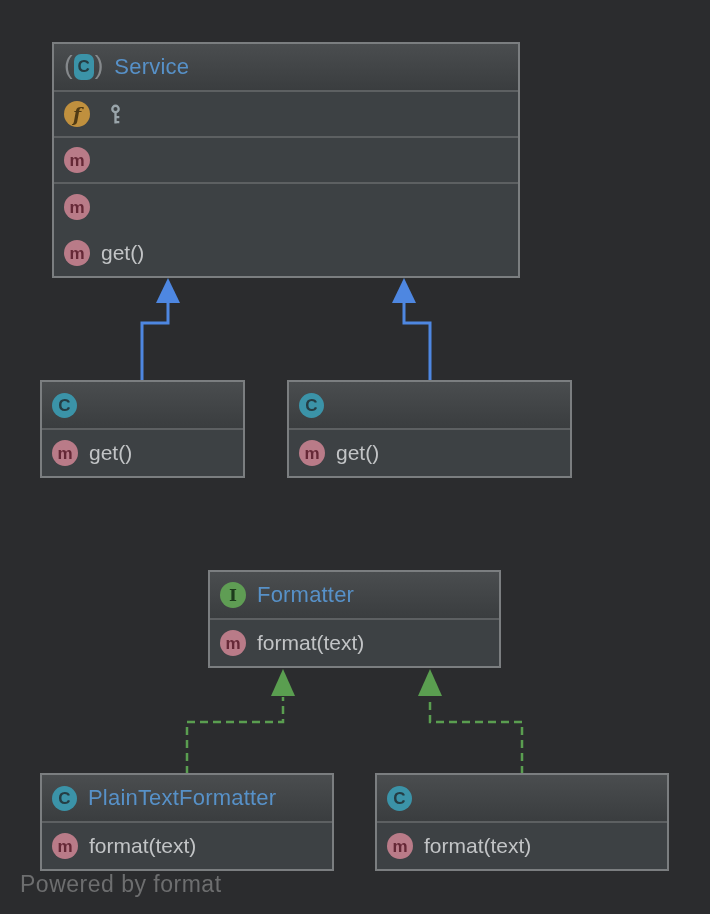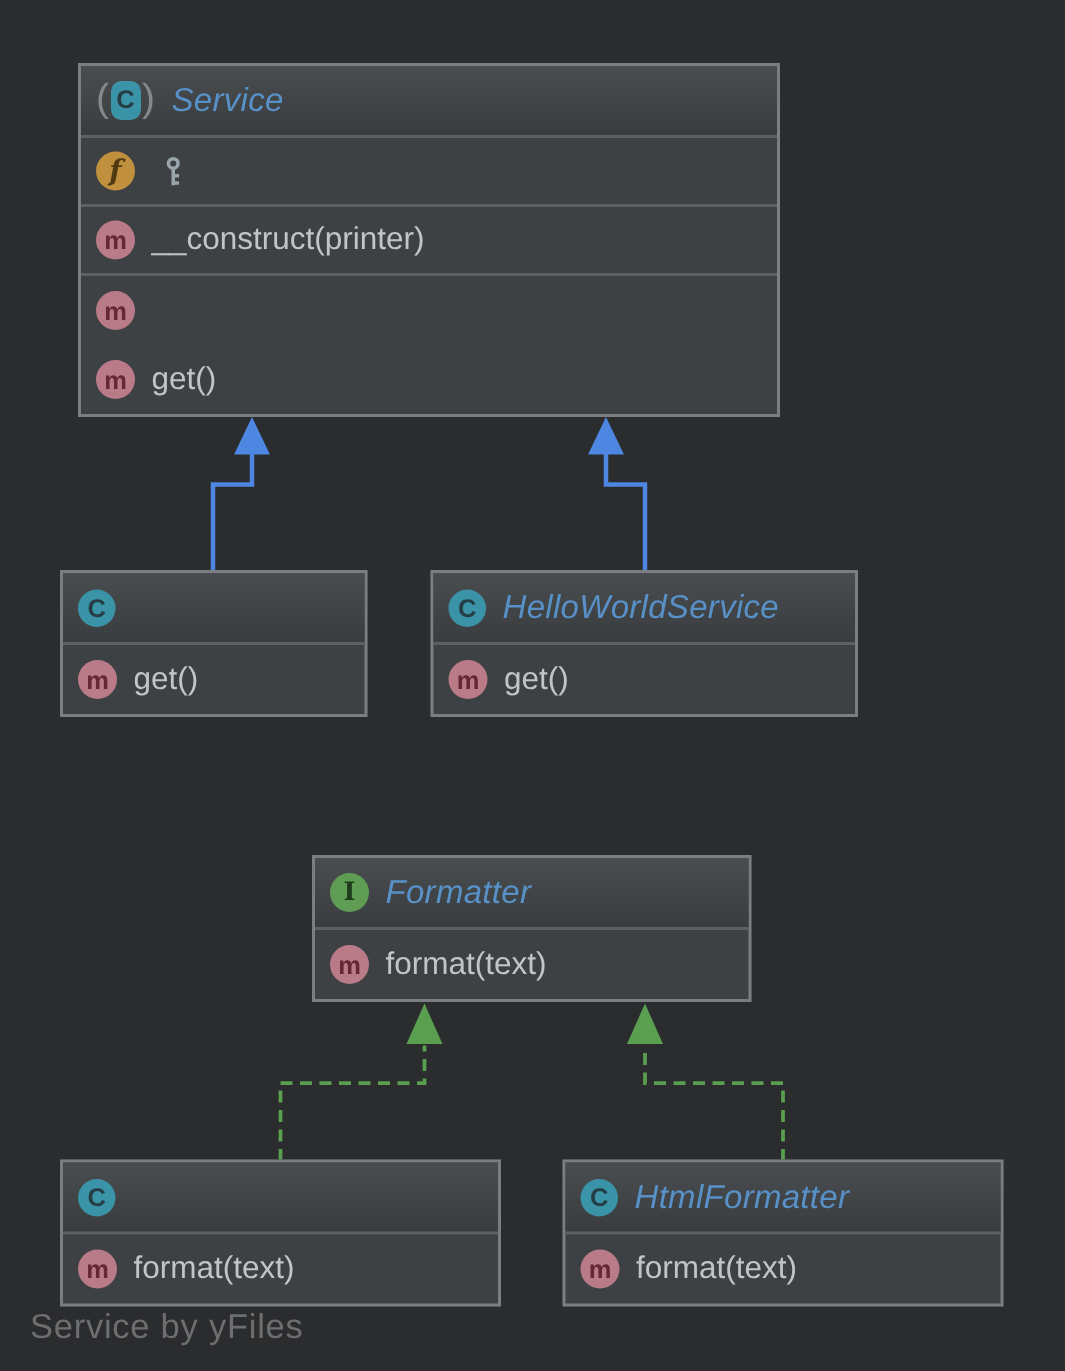--- a/index.html
+++ b/index.html
@@ -28,21 +28,21 @@
     position:absolute; z-index:2;
     background:var(--node-body);
     border:2px solid var(--node-border);
   }
   .hdr {
     height:48px; display:flex; align-items:center; gap:11px;
     padding:0 10px 0 10px;
     background:linear-gradient(to bottom, var(--node-header-top), var(--node-header-bottom));
     border-bottom:2px solid var(--separator);
   }
-  .title { font-size:22px; letter-spacing:0.2px;font-style:italic; }
+  .title { font-size:22px; letter-spacing:0.2px; }
   .t-blue { color:var(--title-blue); }
   .t-green { color:var(--title-green); }
   .row {
     height:46px; display:flex; align-items:center; gap:11px;
     padding:0 10px 0 10px; color:var(--member-text); font-size:21px;
   }
   .row.sep { border-bottom:2px solid var(--separator); }
 
   .badge {
     flex:0 0 auto; width:26px; height:26px; border-radius:50%;
@@ -106,21 +106,20 @@
       <span class="badge badge-f">f</span>
       <span class="key">
         <svg width="17" height="21" viewBox="0 0 16 19">
           <circle cx="8" cy="4.3" r="3" fill="none" stroke="currentColor" stroke-width="2.2"></circle>
           <path d="M8 7.3 L8 18 M8 12 L11.6 12 M8 16.6 L11.6 16.6" fill="none" stroke="currentColor" stroke-width="2.2"></path>
         </svg>
       </span>
     </div>
     <div class="row sep">
       <span class="badge badge-m">m</span>
-      <span class="member-label">__construct(printer)</span>
     </div>
     <div class="row">
       <span class="badge badge-m">m</span>
     </div>
     <div class="row">
       <span class="badge badge-m">m</span>
       <span class="member-label">get()</span>
     </div>
   </div>
 
@@ -130,21 +129,20 @@
     </div>
     <div class="row">
       <span class="badge badge-m">m</span>
       <span class="member-label">get()</span>
     </div>
   </div>
 
   <div class="uml-box" style="left:287px; top:380px; width:285px;">
     <div class="hdr">
       <span class="badge badge-c">C</span>
-      <span class="title t-blue">HelloWorldService</span>
     </div>
     <div class="row">
       <span class="badge badge-m">m</span>
       <span class="member-label">get()</span>
     </div>
   </div>
 
   <div class="uml-box" style="left:208px; top:570px; width:293px;">
     <div class="hdr">
       <span class="badge badge-i">I</span>
@@ -152,32 +150,32 @@
     </div>
     <div class="row">
       <span class="badge badge-m">m</span>
       <span class="member-label">format(text)</span>
     </div>
   </div>
 
   <div class="uml-box" style="left:40px; top:773px; width:294px;">
     <div class="hdr">
       <span class="badge badge-c">C</span>
+      <span class="title t-blue">PlainTextFormatter</span>
     </div>
     <div class="row">
       <span class="badge badge-m">m</span>
       <span class="member-label">format(text)</span>
     </div>
   </div>
 
   <div class="uml-box" style="left:375px; top:773px; width:294px;">
     <div class="hdr">
       <span class="badge badge-c">C</span>
-      <span class="title t-blue">HtmlFormatter</span>
     </div>
     <div class="row">
       <span class="badge badge-m">m</span>
       <span class="member-label">format(text)</span>
     </div>
   </div>
 
-  <div class="watermark">Service by yFiles</div>
+  <div class="watermark">Powered by format</div>
 </div>
 
 </body></html>

